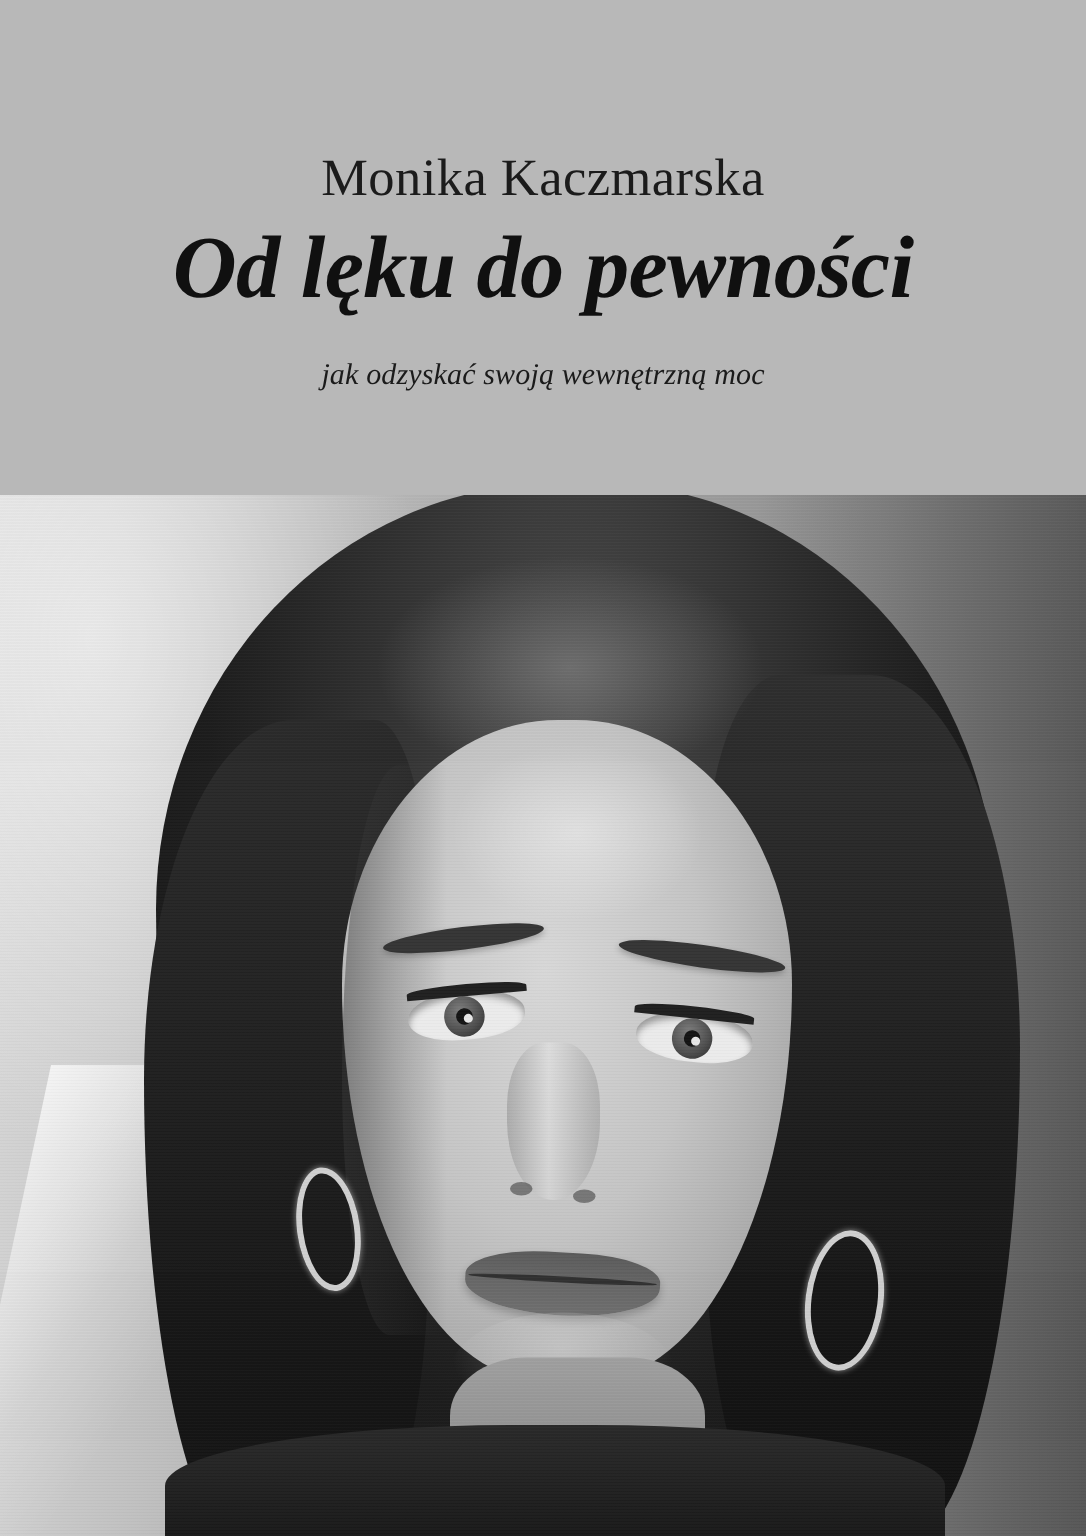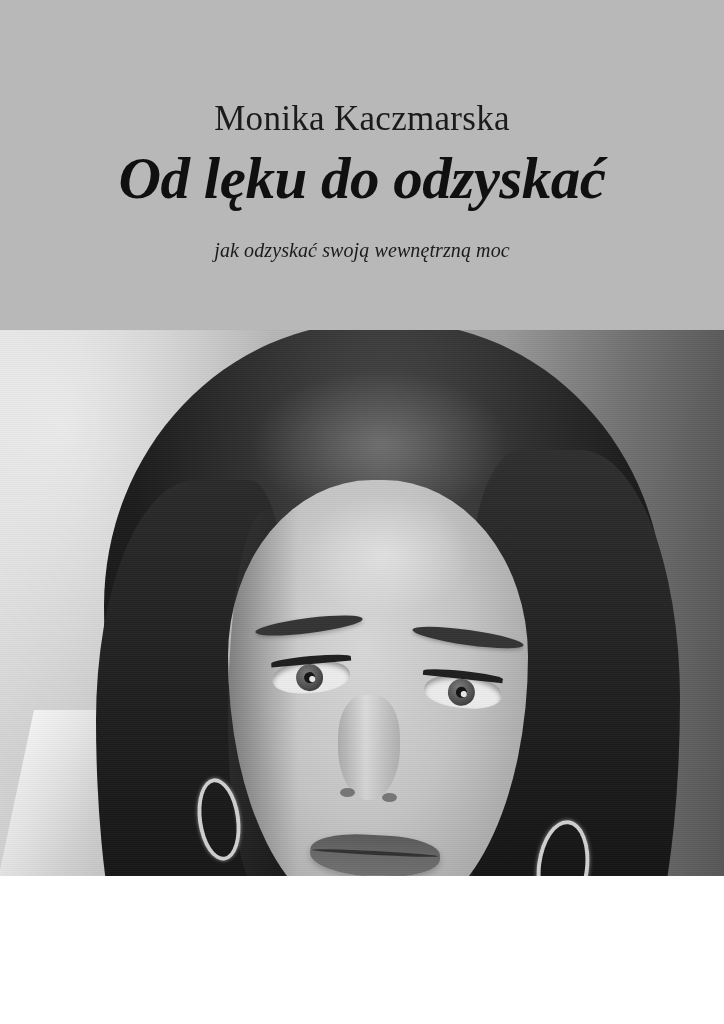--- a/index.html
+++ b/index.html
@@ -6,21 +6,21 @@
     margin: 0;
     padding: 0;
     background: #ffffff;
   }
   body {
     font-family: "Liberation Serif", serif;
   }
   .cover {
     position: relative;
     width: 724px;
-    height: 876px;
+    height: 1024px;
     overflow: hidden;
     background: #b9b9b9;
   }
   
   .text-band {
     position: absolute;
     left: 0;
     top: 0;
     width: 724px;
     height: 330px;
@@ -398,17 +398,17 @@
     <div class="shoulder"></div>
 
     <div class="hoop left"></div>
     <div class="hoop right"></div>
 
     <div class="grain"></div>
   </div>
 
   <div class="text-band">
     <div class="author">Monika Kaczmarska</div>
-    <div class="title">Od lęku do odzyskać</div>
+    <div class="title">Od lęku do pewności</div>
     <div class="subtitle">jak odzyskać swoją wewnętrzną moc</div>
   </div>
 
 </div>
 
 </body></html>

